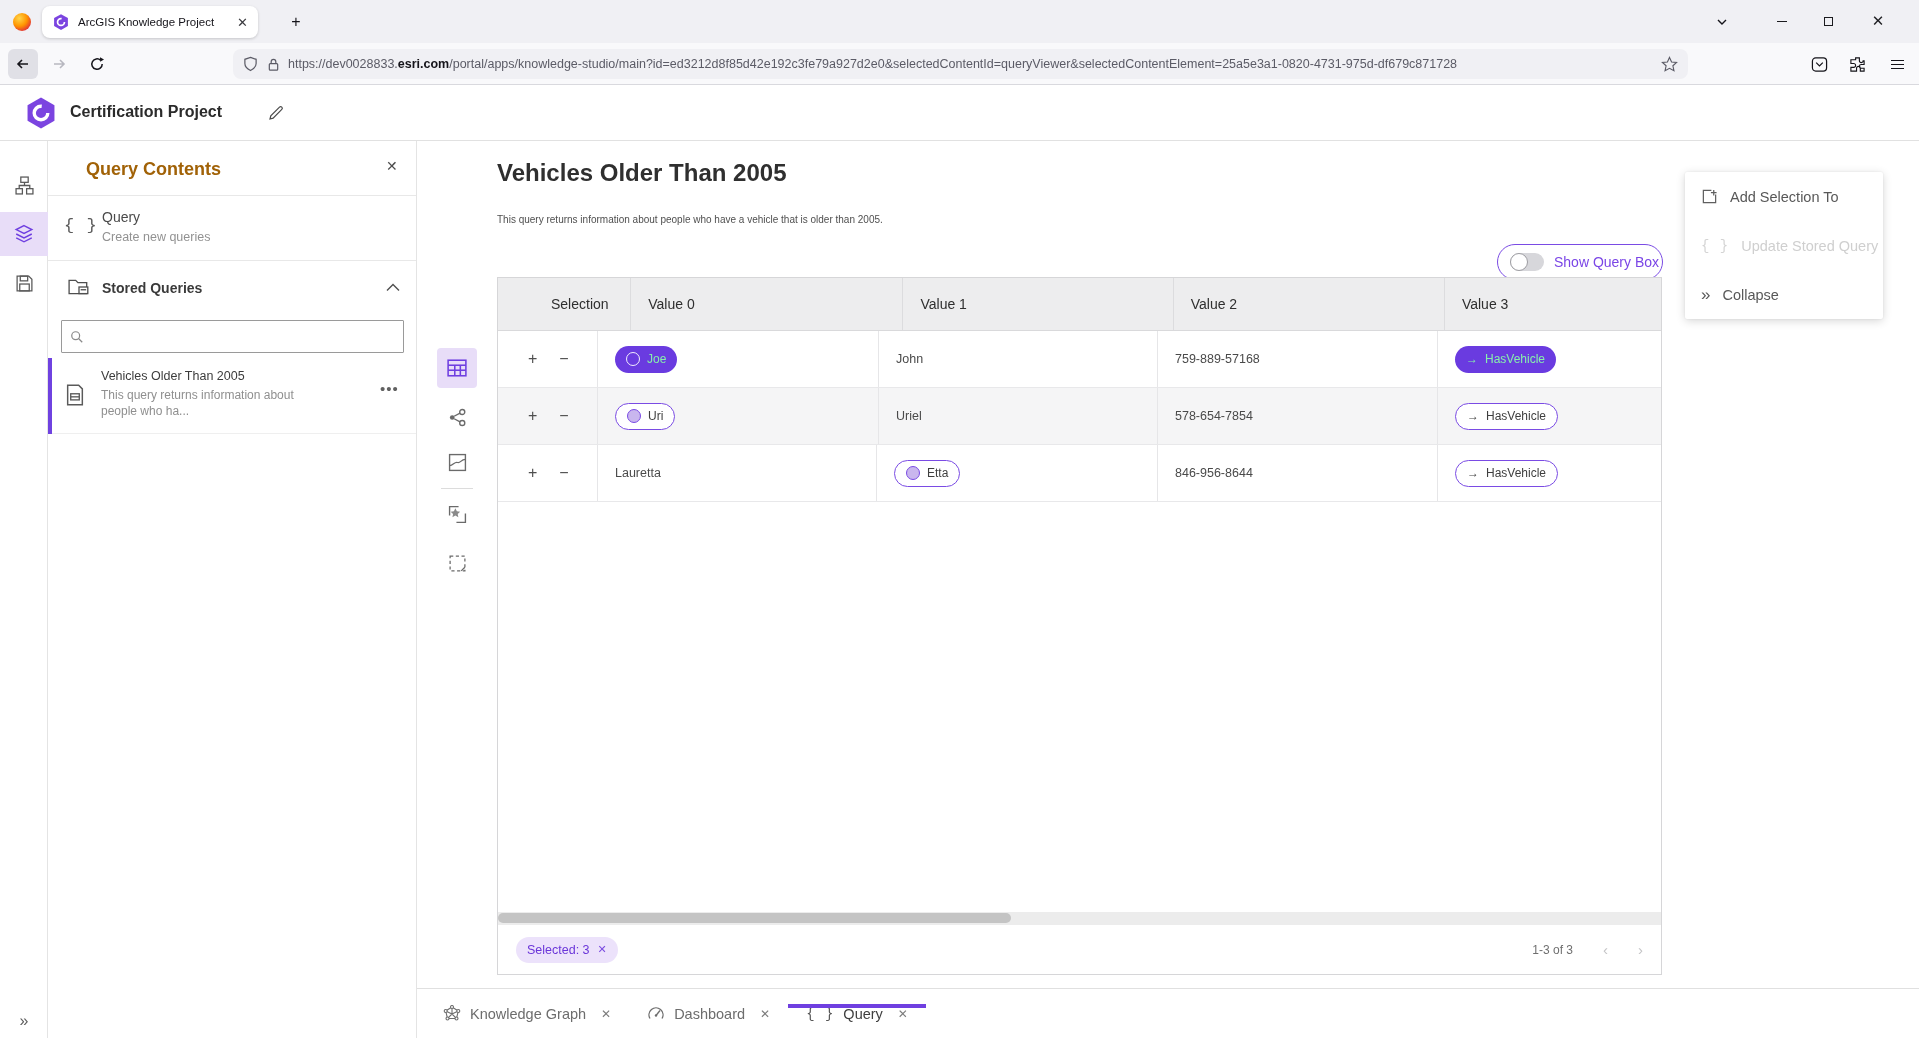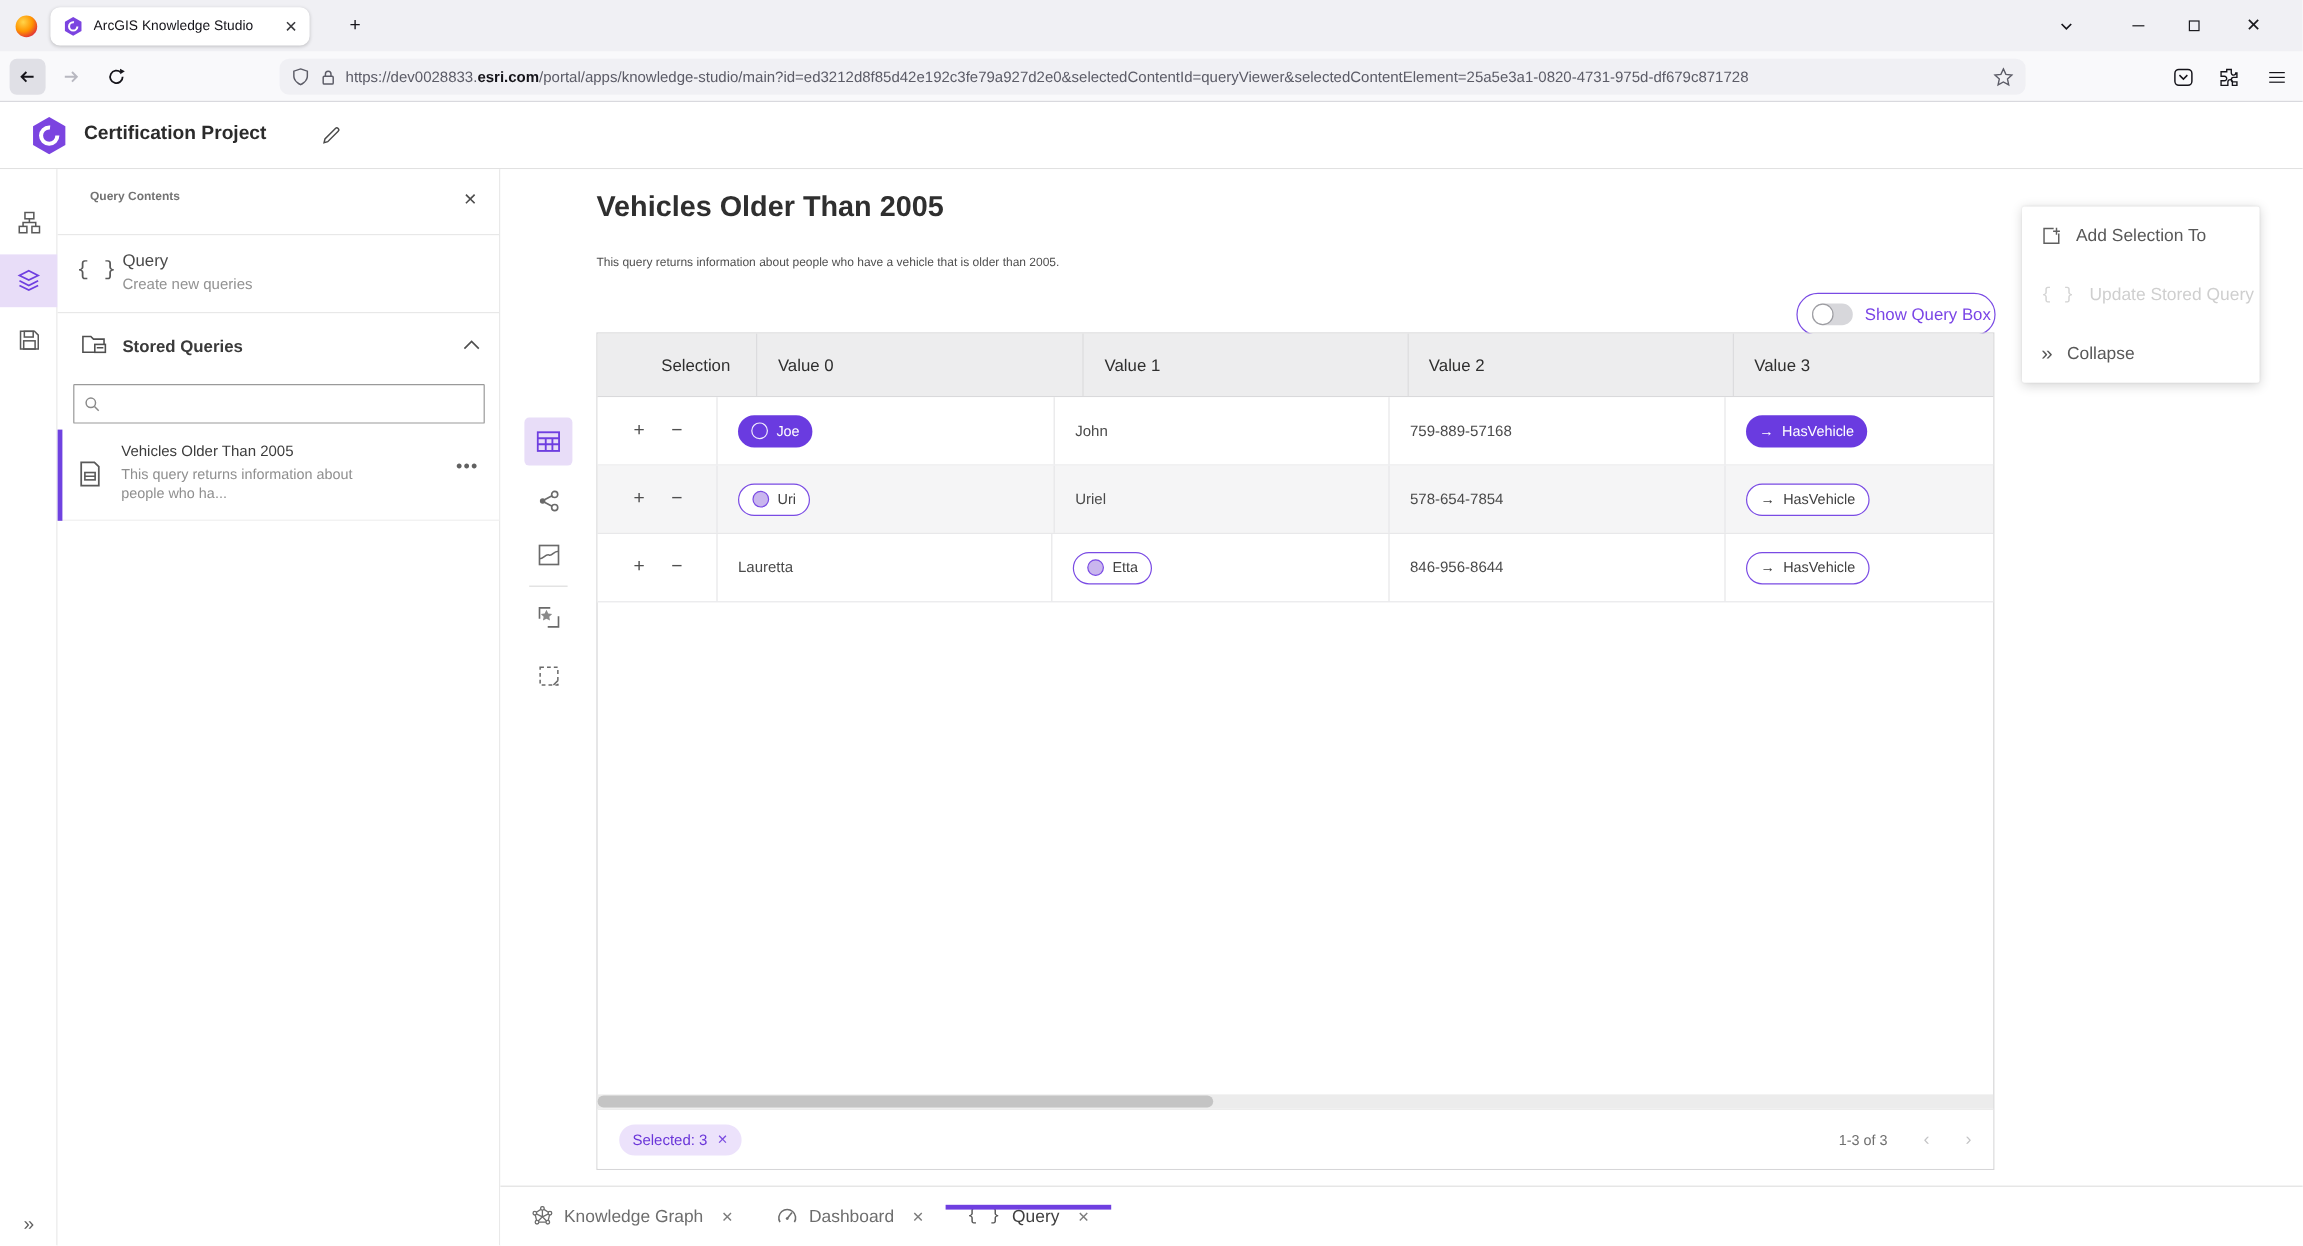--- a/index.html
+++ b/index.html
@@ -50,21 +50,21 @@
 
   
   #rail { position:absolute; left:0; top:141px; width:48px; height:897px; background:#fff; border-right:1px solid #e4e4e4; }
   .rail-ic { position:absolute; left:0; width:48px; height:44px; display:flex; align-items:center; justify-content:center; }
   .rail-sel { background:#e8ddf8; }
   .rail-expand { position:absolute; left:0; bottom:8px; width:48px; text-align:center; color:#5f5f5f; font-size:16px; }
 
   
   #panel { position:absolute; left:48px; top:141px; width:369px; height:897px; background:#fff; border-right:1px solid #e4e4e4; }
   .panel-head { position:absolute; left:0; top:0; width:100%; height:55px; border-bottom:1px solid #e8e8e8; }
-  .panel-title { position:absolute; left:27px; top:18px; font-size:10px; font-weight:bold; color:#737373; }
+  .panel-title { position:absolute; left:38px; top:18px; font-size:18px; font-weight:bold; color:#a16207; }
   .panel-close { position:absolute; left:338px; top:17px; font-size:14px; color:#4d4d4d; }
   .query-item { position:absolute; left:0; top:55px; width:100%; height:65px; border-bottom:1px solid #e8e8e8; }
   .braces { font-family:"Liberation Mono", monospace; color:#5a5a5a; letter-spacing:1px; }
   .qi-braces { position:absolute; left:16px; top:20px; font-size:17px; }
   .qi-label { position:absolute; left:54px; top:13px; font-size:14px; color:#4a4a4a; }
   .qi-sub { position:absolute; left:54px; top:34px; font-size:12.5px; color:#929292; }
   .stored-head { position:absolute; left:0; top:120px; width:100%; height:54px; }
   .sh-icon { position:absolute; left:20px; top:16px; }
   .sh-label { position:absolute; left:54px; top:19px; font-size:14px; font-weight:bold; color:#3a3a3a; }
   .sh-chev { position:absolute; left:338px; top:22px; }
@@ -102,21 +102,21 @@
   .hcell:last-child { border-right:none; }
   .trow { display:flex; height:57px; background:#fff; border-bottom:1px solid #e8e8ea; }
   .trow.alt { background:#f5f5f6; }
   .cell { display:flex; align-items:center; padding-left:17px; border-right:1px solid #e6e6e8; font-size:12.5px; color:#4a4a4a; }
   .cell:last-child { border-right:none; }
   .selcell { gap:22px; padding-left:30px; }
   .selcell span { font-size:16px; color:#4f4f4f; }
   .pill { display:inline-flex; align-items:center; height:27px; border-radius:14px; padding:0 11px; font-size:12px; white-space:nowrap; }
   .pill .circ { width:14px; height:14px; border-radius:50%; margin-right:7px; }
   .pill .arrow { margin-right:7px; font-size:12px; }
-  .pill.filled { background:#6a3be0; color:#ffffff; }
+  .pill.filled { background:#6a3be0; color:#86efac; }
   .pill.filled .circ { border:1.5px solid rgba(255,255,255,.9); background:transparent; }
   .pill.outline { background:#fff; border:1.5px solid #7a4be4; color:#3f3f3f; }
   .pill.outline .circ { border:1.5px solid #7a4be4; background:#c9b6ee; }
 
   .hscroll { position:absolute; left:0; bottom:50px; width:1163px; height:12px; background:#ececec; }
   .hthumb { position:absolute; left:0; top:1px; height:10px; width:513px; background:#c4c4c4; border-radius:5px; }
   .tfoot { position:absolute; left:0; bottom:0; width:1163px; height:50px; background:#fff; border-top:1px solid #ececec;
            display:flex; align-items:center; padding:0 18px; }
   .sel-chip { display:inline-flex; align-items:center; height:26px; border-radius:13px; background:#ece2fb; color:#6b36d9;
               font-size:12.5px; padding:0 11px; gap:8px; }
@@ -148,21 +148,21 @@
 
 <div id="stage">
 
   <div id="titlebar">
     <div class="fx-logo"></div>
     <div class="btab">
       <svg class="favicon" viewBox="0 0 24 24">
         <polygon points="12,1.5 21.2,6.8 21.2,17.2 12,22.5 2.8,17.2 2.8,6.8" fill="#7b44e0"></polygon>
         <circle cx="12" cy="12" r="4.6" fill="none" stroke="#fff" stroke-width="2.3" stroke-dasharray="22 7"></circle>
       </svg>
-      <span class="btab-title">ArcGIS Knowledge Studio</span>
+      <span class="btab-title">ArcGIS Knowledge Project</span>
       <span class="btab-close">✕</span>
     </div>
     <div class="newtab">+</div>
     <svg class="tab-chevron" viewBox="0 0 20 20">
         <polyline points="6,8 10,12 14,8" fill="none" stroke="#15141a" stroke-width="1.4"></polyline>
       </svg>
     <div class="winbtn" id="win-min">
         <span class="minln"></span>
       </div>
     <div class="winbtn" id="win-max">

